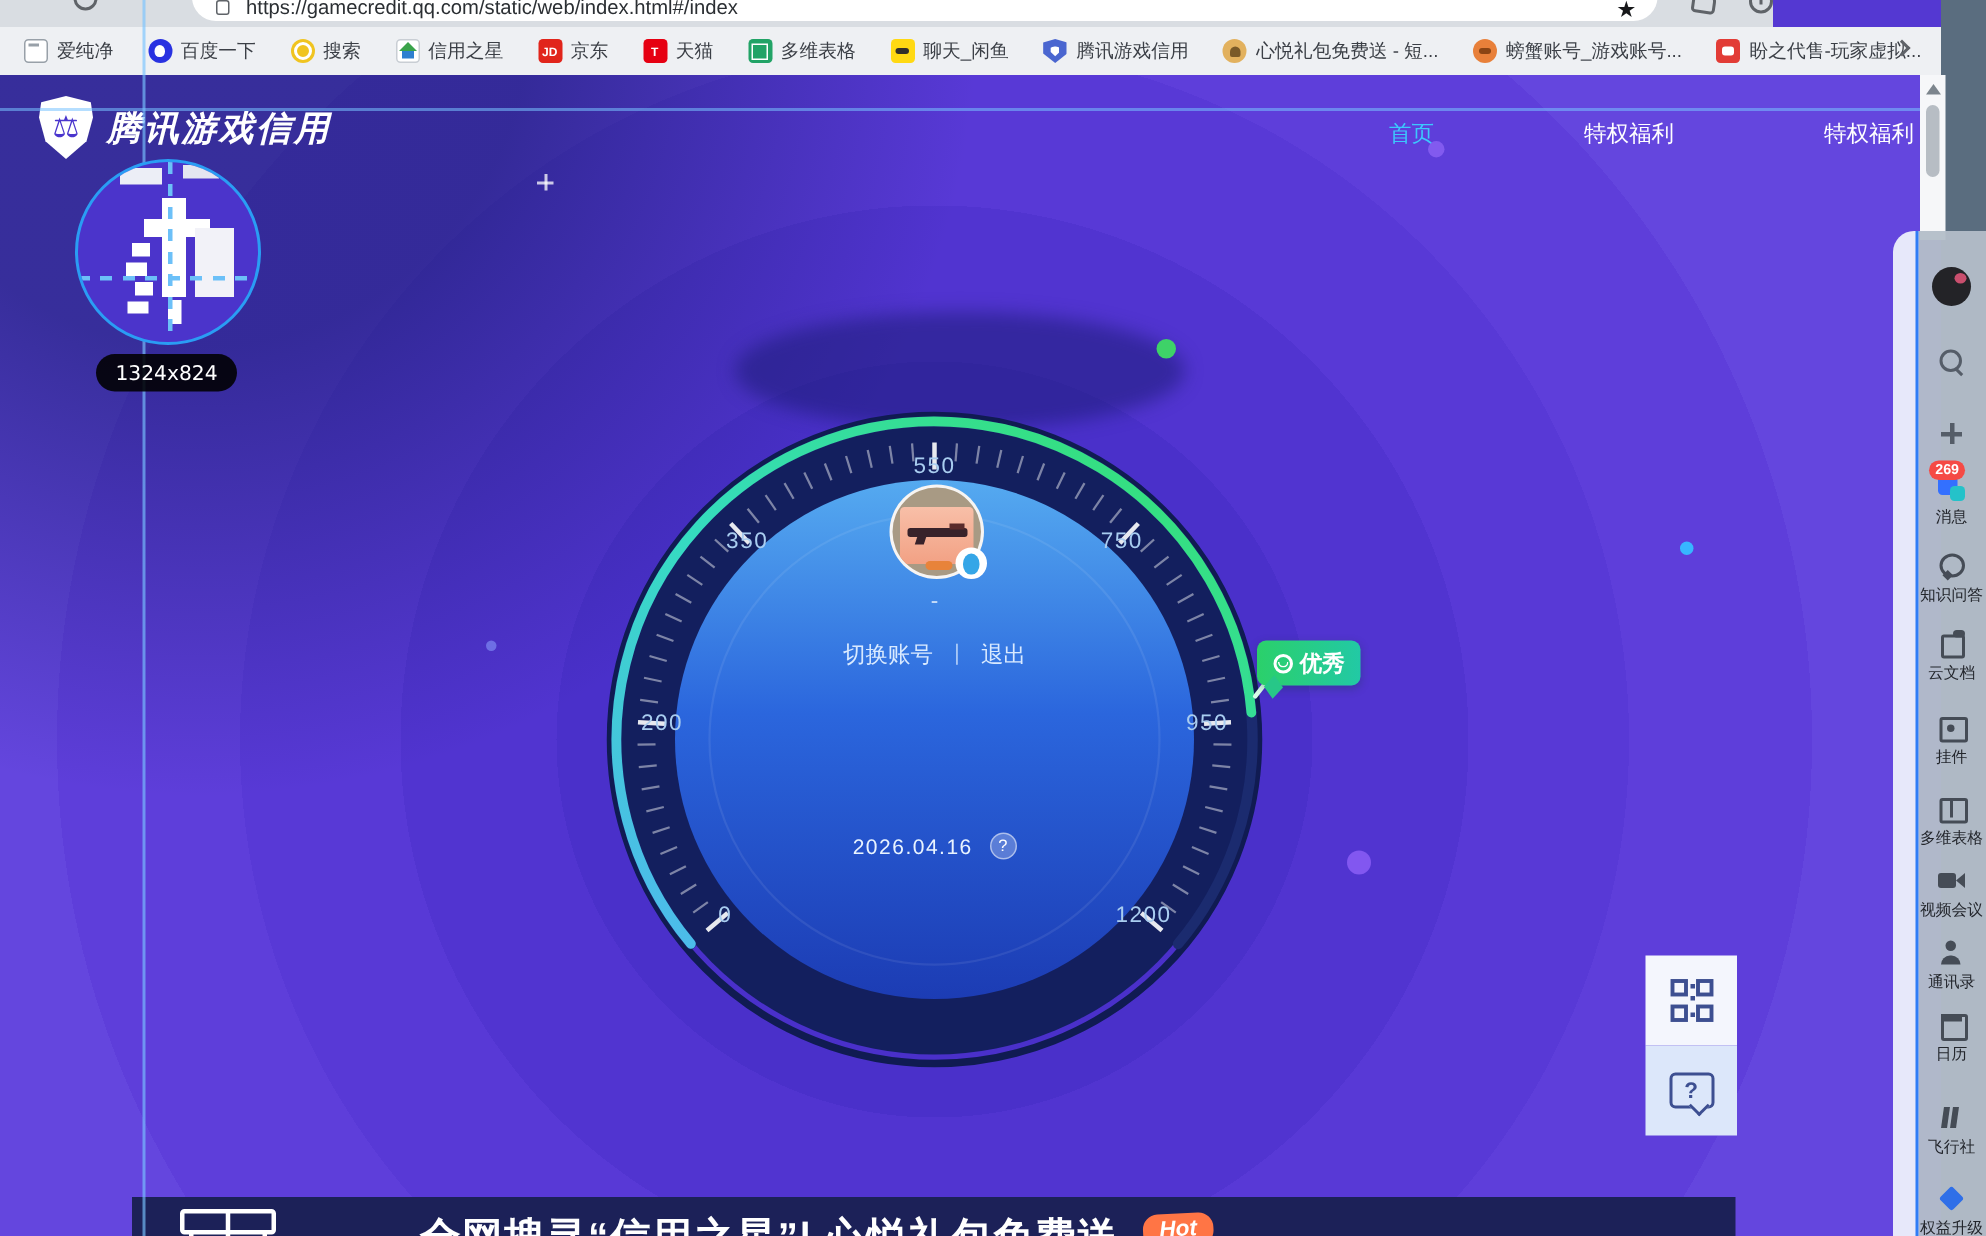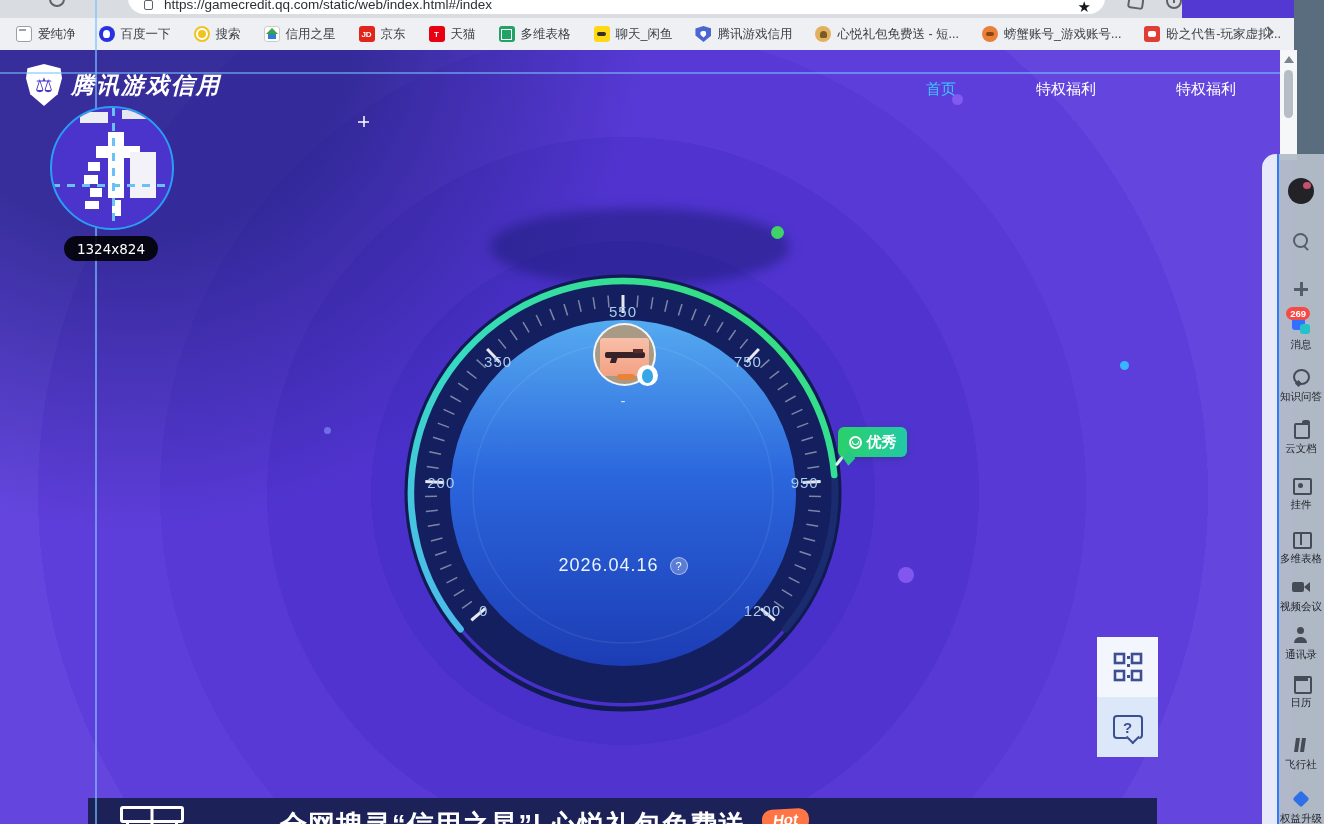--- a/index.html
+++ b/index.html
@@ -65,21 +65,21 @@
   .sparkle::before{left:5px;top:0;width:2px;height:11px;}
   .sparkle::after{left:0;top:5px;width:11px;height:2px;}
 
   
   .logo{position:absolute;left:26px;top:14px;display:flex;align-items:center;gap:9px;}
   .logo-shield{position:relative;width:36px;height:42px;background:#fff;
     clip-path:polygon(50% 0,96% 10%,100% 34%,88% 72%,50% 100%,12% 72%,0 34%,4% 10%);
     display:flex;align-items:center;justify-content:center;}
   .logo-shield::after{content:'⚖';color:#4a35cd;font-size:20px;line-height:1;}
   .brand{font-size:23px;font-weight:bold;font-style:italic;color:#fff;letter-spacing:2px;}
-  .nav{position:absolute;left:926px;top:30px;display:flex;gap:80px;}
+  .nav{position:absolute;left:926px;top:30px;display:flex;gap:100px;}
   .nav-item{font-size:15px;color:#fff;cursor:pointer;white-space:nowrap;}
   .nav-item.active{color:#3cc8fd;}
   .nav-dot{position:absolute;left:952px;top:44px;width:11px;height:11px;border-radius:50%;background:rgba(132,92,240,.95);}
 
   
   .gauge{position:absolute;left:401px;top:221px;width:444px;height:444px;}
   .tick-label{position:absolute;transform:translate(-50%,-50%);font-size:15px;color:#a9cdf0;letter-spacing:1px;}
   .g-avatar{position:absolute;left:593px;top:273px;width:63px;height:63px;border-radius:50%;overflow:hidden;
     border:2px solid rgba(255,255,255,.9);background:#a89a84;}
   .g-avatar .card{position:absolute;left:5px;top:13px;right:5px;bottom:8px;
@@ -91,21 +91,21 @@
   .g-penguin{position:absolute;left:637px;top:315px;width:21px;height:21px;border-radius:50%;background:#fff;
     display:flex;align-items:center;justify-content:center;}
   .g-penguin::after{content:'';width:11px;height:14px;background:#35a6e7;border-radius:50% 50% 46% 46%;}
   .g-username{position:absolute;left:573px;top:342px;width:100px;text-align:center;font-size:15px;color:#cfe2fa;}
   .g-account{position:absolute;left:473px;top:377px;width:300px;display:flex;justify-content:center;gap:14px;
     font-size:15px;color:#d9eaff;}
   .g-account span{cursor:pointer;}
   .g-score{position:absolute;left:423px;top:400px;width:400px;text-align:center;
     font-family:"DejaVu Sans",sans-serif;font-size:80px;font-weight:400;color:#fff;letter-spacing:3px;line-height:1.1;}
   .g-date-row{position:absolute;left:473px;top:505px;width:300px;display:flex;align-items:center;justify-content:center;gap:11px;}
-  .g-date{font-size:18px;color:#e9f4ff;letter-spacing:1px;}
+  .g-date{font-size:14px;color:#e9f4ff;letter-spacing:1px;}
   .g-help{width:18px;height:18px;border-radius:50%;background:rgba(255,255,255,.25);border:1px solid rgba(255,255,255,.5);
     color:#fff;font-size:11px;display:flex;align-items:center;justify-content:center;cursor:pointer;}
   .g-btn{position:absolute;left:555px;top:538px;width:136px;height:34px;border:1.5px solid #37d6f5;border-radius:18px;
     color:#37d6f5;font-size:16px;letter-spacing:3px;display:flex;align-items:center;justify-content:center;
     background:transparent;cursor:pointer;}
   .g-badge{position:absolute;left:838px;top:377px;width:69px;height:30px;border-radius:6px;
     background:linear-gradient(90deg,#2bd06a,#22c9a5);display:flex;align-items:center;justify-content:center;gap:5px;
     box-shadow:0 2px 6px rgba(0,60,30,.25);}
   .g-badge::before{content:'';position:absolute;left:6px;bottom:-6px;width:10px;height:10px;background:#27c788;
     transform:rotate(55deg) skew(12deg);}
@@ -304,20 +304,25 @@
       </svg>
     <span class="tick-label" style="left: 82.5799px; top: 338.987px;">0</span><span class="tick-label" style="left: 40.3079px; top: 211.418px;">200</span><span class="tick-label" style="left: 97.1039px; top: 89.6181px;">350</span><span class="tick-label" style="left: 222px; top: 40px;">550</span><span class="tick-label" style="left: 346.896px; top: 89.6177px;">750</span><span class="tick-label" style="left: 403.692px; top: 211.417px;">950</span><span class="tick-label" style="left: 361.42px; top: 338.987px;">1200</span></div>
 
     <div class="g-avatar">
       <div class="card"></div>
       <div class="rifle"></div>
       <div class="btn"></div>
     </div>
     <div class="g-penguin"></div>
     <div class="g-username">-</div>
+    <div class="g-account">
+      <span>切换账号</span>
+      <span style="opacity:.7;cursor:default;">|</span>
+      <span>退出</span>
+    </div>
     <div class="g-date-row">
       <span class="g-date">2026.04.16</span>
       <span class="g-help">?</span>
     </div>
     <div class="g-endtick"></div>
     <div class="g-badge">
       <span class="smile"></span>
       <span class="txt">优秀</span>
     </div>
 

